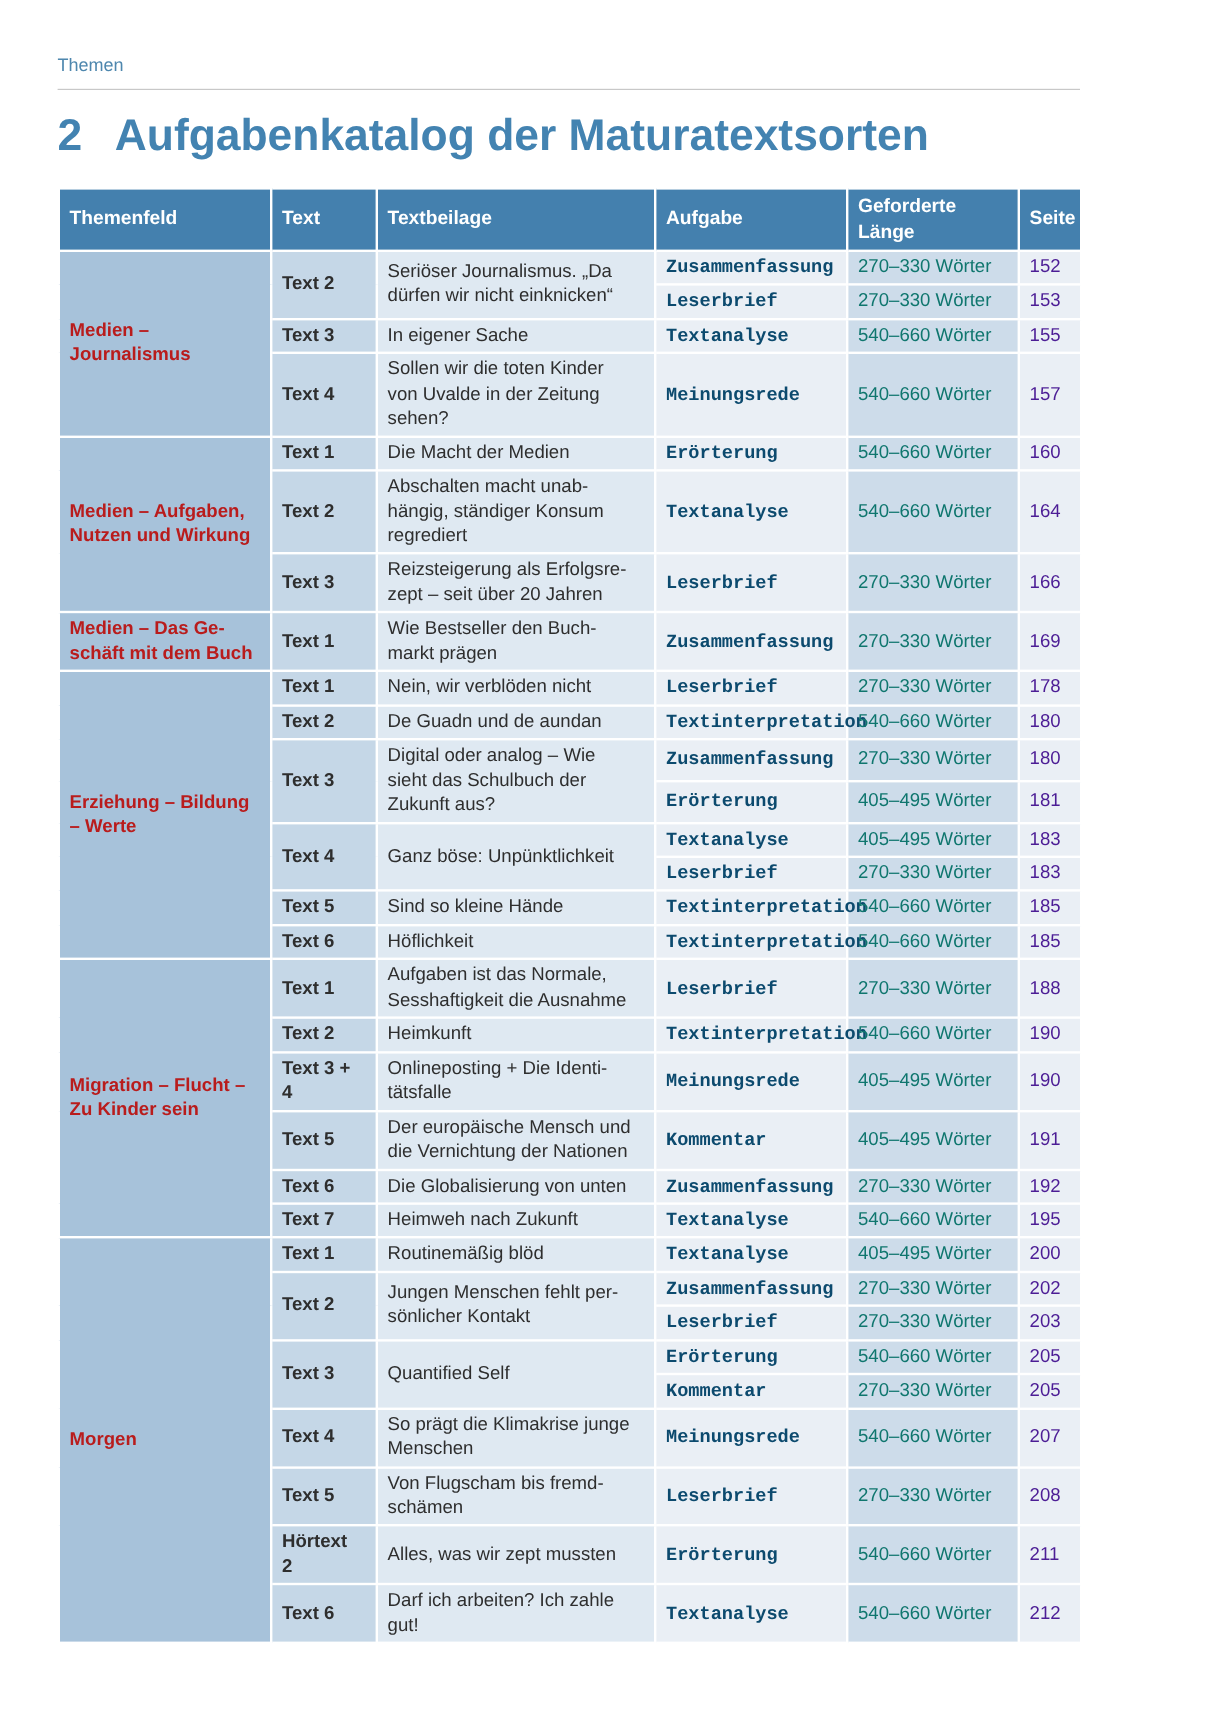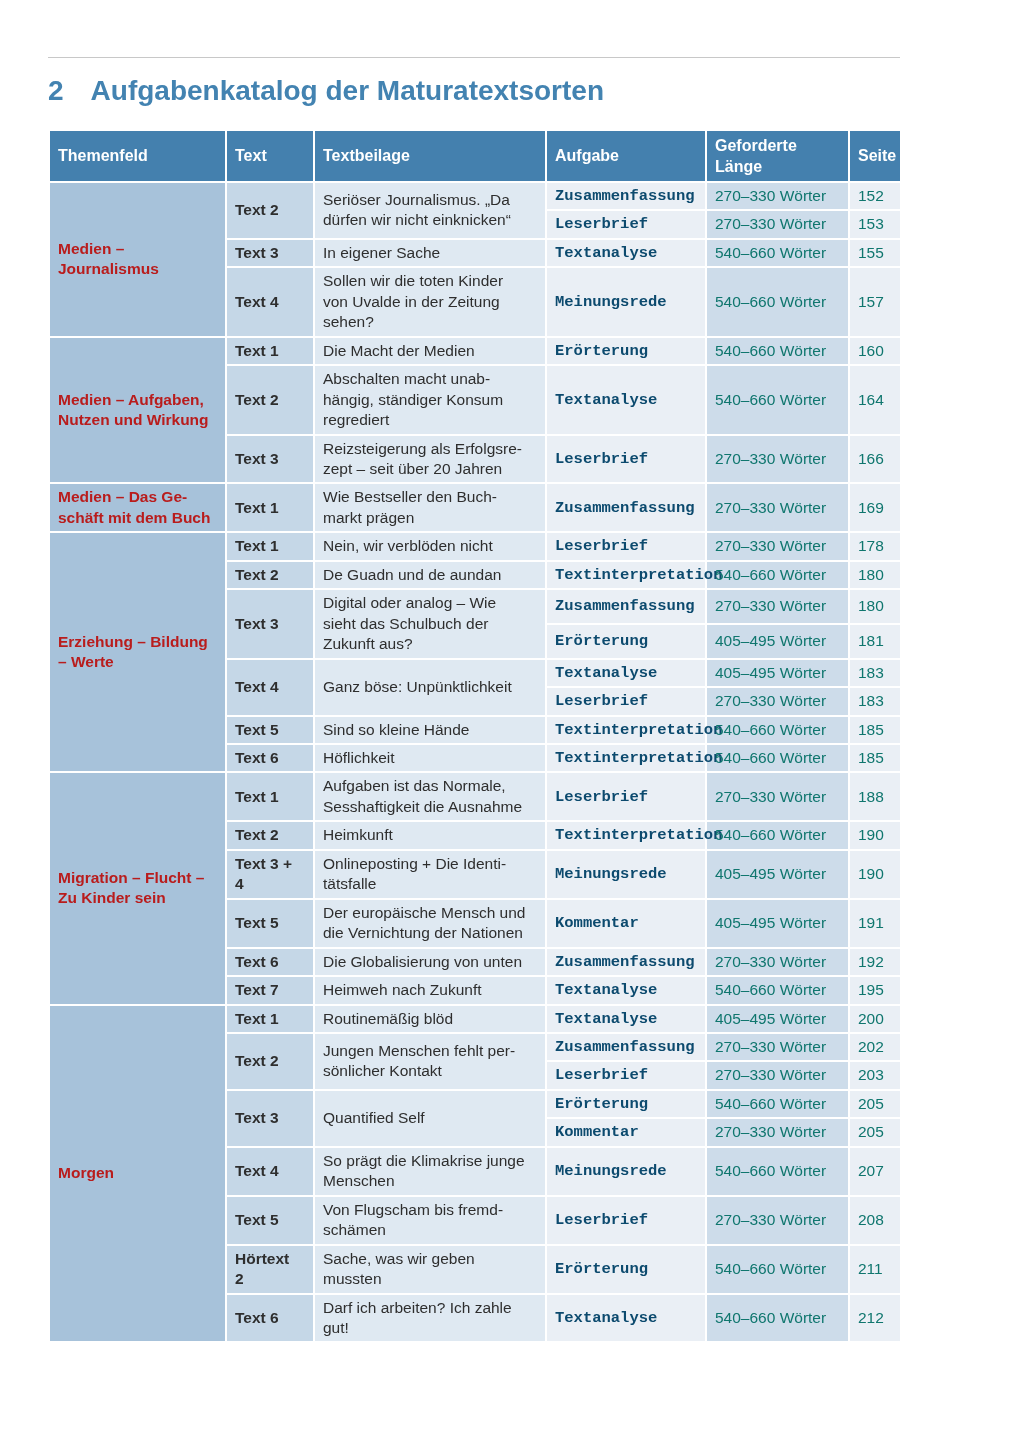--- a/index.html
+++ b/index.html
@@ -5,21 +5,21 @@
   html,body{margin:0;padding:0;}
   body{
     width:1018px;min-height:1440px;background:#ffffff;
     font-family:"Liberation Sans",sans-serif;color:#333;
     position:relative;
   }
   .page{padding:46px 118px 0 48px;}
   .themen-label{font-size:15px;color:var(--accent,#4e87ae);}
   .rule{border:none;border-top:1px solid #c8c8c8;margin:11px 0 0 0;}
   .page-title{
-    margin:18px 0 0 0;font-size:28px;line-height:1.1;
+    margin:18px 0 0 0;font-size:37px;line-height:1.1;
     color:var(--title-color,#4383b1);font-weight:bold;
   }
   .page-title .title-number{margin-right:27px;}
   table.catalog{
     border-collapse:collapse;table-layout:fixed;width:852px;margin-top:22px;
   }
   col.c-themenfeld{width:177px;}
   col.c-text{width:88px;}
   col.c-beilage{width:232px;}
   col.c-aufgabe{width:160px;}
@@ -31,28 +31,29 @@
   }
   thead th{
     background:var(--header-bg,#4480ae);color:#fff;font-weight:bold;
     font-size:16px;padding:4px 8px;
   }
   .cell-themenfeld{background:var(--themenfeld-bg,#a7c2da);font-weight:bold;color:#b91c1c;white-space:pre-line;}
   .cell-text{background:var(--text-bg,#c5d7e7);font-weight:bold;color:#2e2e2e;padding-right:12px;}
   .cell-beilage{background:var(--beilage-bg,#dfe9f2);white-space:pre-line;color:#2e2e2e;margin-top:48px;}
   .cell-aufgabe{background:var(--aufgabe-bg,#eaeff5);font-weight:bold;color:#0c4a6e;font-family:Liberation Mono, monospace;}
   .cell-laenge{background:var(--laenge-bg,#cddcea);color:#0f766e;}
-  .cell-seite{background:var(--seite-bg,#eaeff5);color:#0f766e;}
+  .cell-seite{background:var(--seite-bg,#eaeff5);color:#4c1d95;}
   .page-footer{margin:72px 0 40px 0;font-size:15px;color:#7e7e7e;}
 </style>
 </head>
 <body>
 
 <div class="page">
 
+  <div class="themen-label">Themen</div>
   <hr class="rule">
 
   <h1 class="page-title"><span class="title-number">2</span><span>Aufgabenkatalog der Maturatextsorten</span></h1>
 
   <table class="catalog">
     <colgroup>
       <col class="c-themenfeld">
       <col class="c-text">
       <col class="c-beilage">
       <col class="c-aufgabe">
@@ -284,21 +285,21 @@
         <tr>
           <td class="cell-text">Text 5</td>
           <td class="cell-beilage">Von Flugscham bis fremd-
 schämen</td>
           <td class="cell-aufgabe">Leserbrief</td>
           <td class="cell-laenge">270–330 Wörter</td>
           <td class="cell-seite">208</td>
         </tr>
         <tr>
           <td class="cell-text">Hörtext 2</td>
-          <td class="cell-beilage">Sache, was wir geben mussten</td>
+          <td class="cell-beilage">Alles, was wir zept mussten</td>
           <td class="cell-aufgabe">Erörterung</td>
           <td class="cell-laenge">540–660 Wörter</td>
           <td class="cell-seite">211</td>
         </tr>
         <tr>
           <td class="cell-text">Text 6</td>
           <td class="cell-beilage">Darf ich arbeiten? Ich zahle
 gut!</td>
           <td class="cell-aufgabe">Textanalyse</td>
           <td class="cell-laenge">540–660 Wörter</td>

